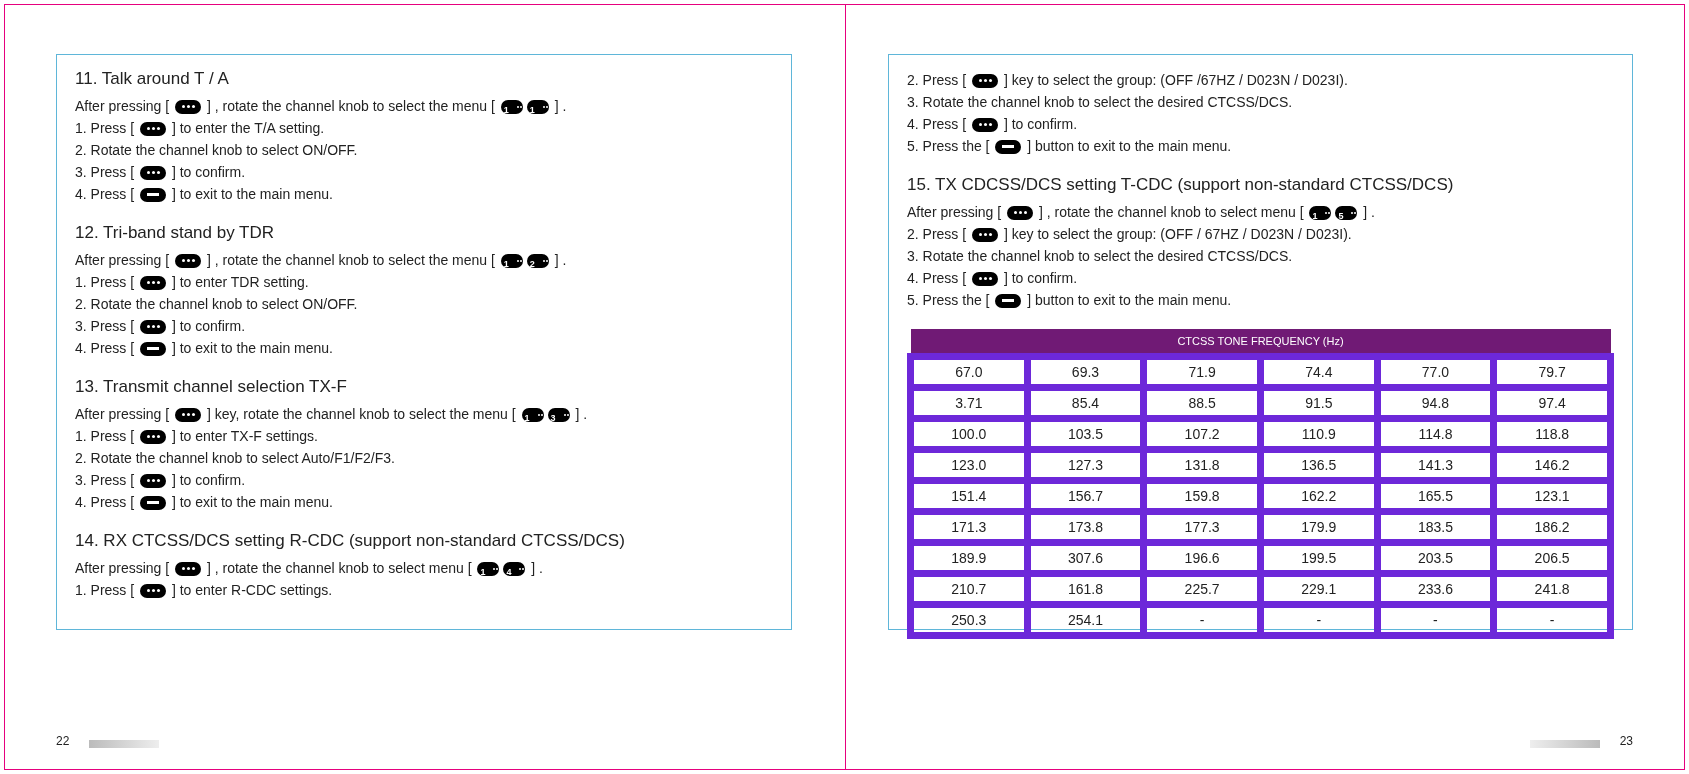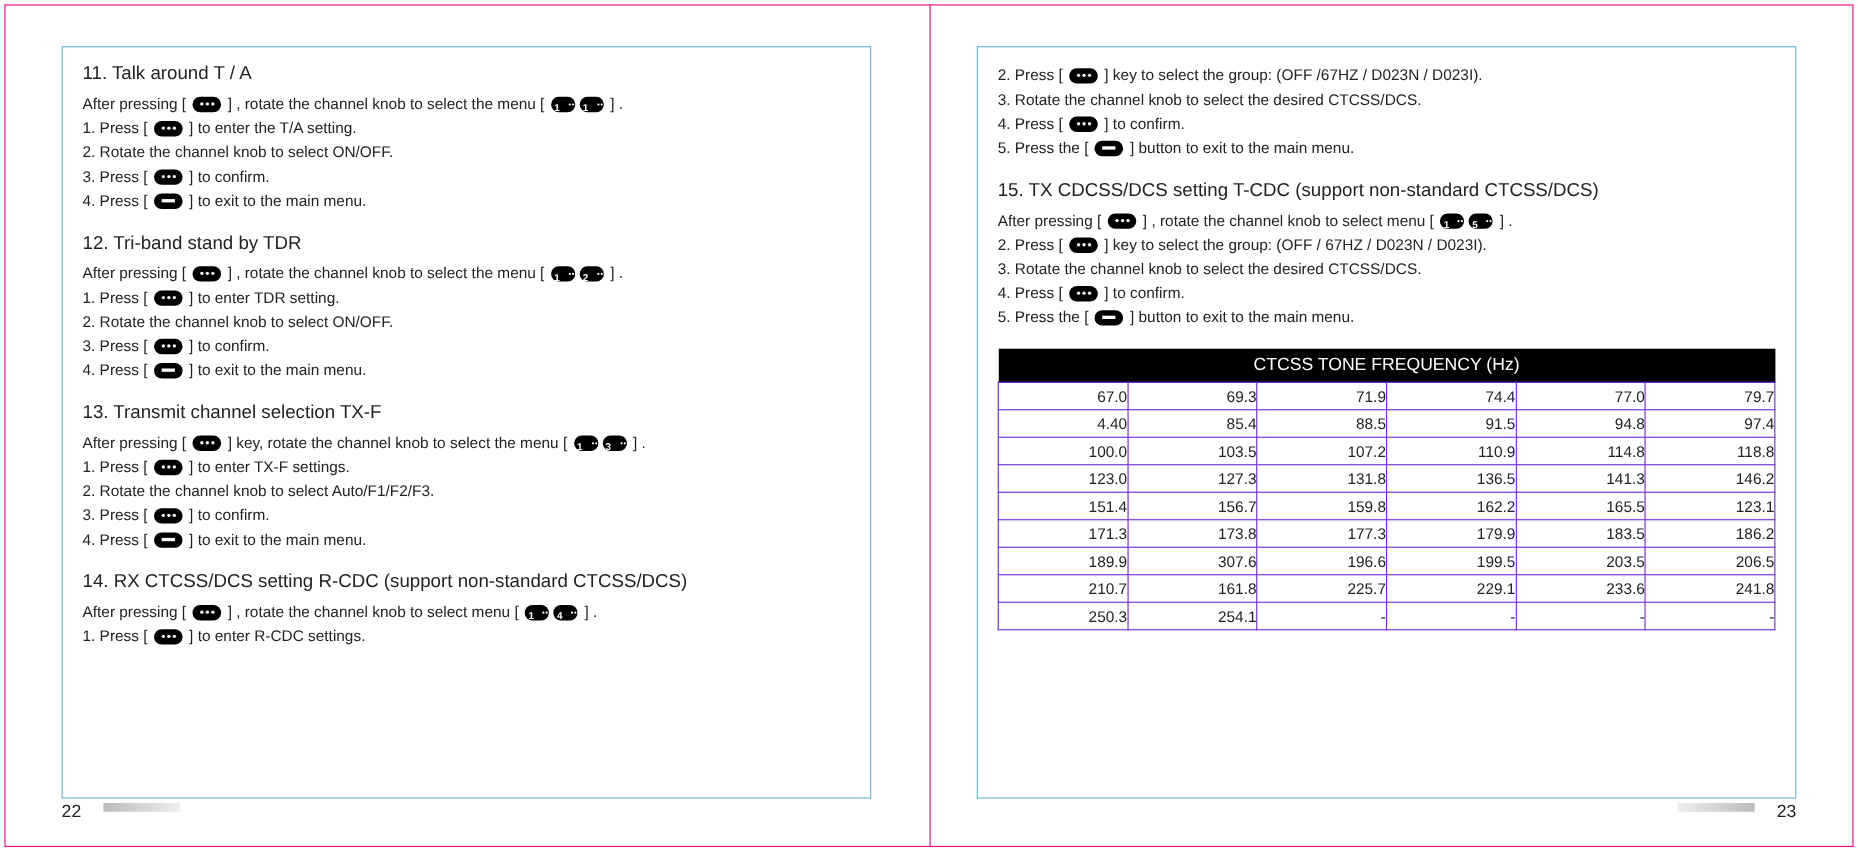--- a/index.html
+++ b/index.html
@@ -28,21 +28,22 @@
     top: 4px;
     width: 840px;
     height: 766px;
     padding: 38px 52px 30px 52px;
   }
   .page-left { left: 4px; }
   .page-right { right: 4px; padding-left: 43px; }
   .content-box {
     border: 1px solid #5fb6d9;
     padding: 14px 18px 16px 18px;
-    height: 684px;
+    height: 576px;
+    margin-top: 12px;
   }
   .sect-title {
     font-size: 17px;
     font-weight: 400;
     margin-bottom: 6px;
   }
   .para, .step {
     font-size: 14px;
     line-height: 22px;
   }
@@ -84,54 +85,54 @@
     content:"";
     position:absolute;
     right:4px; top:6px;
     width:2px; height:2px; background:#fff; border-radius:50%;
     box-shadow: 3px 0 0 #fff, 6px 0 0 #fff;
   }
   .key-pair { white-space: nowrap; }
   .page-footer {
     position: absolute;
     bottom: 22px;
-    font-size: 16px;
+    font-size: 12px;
     color: #222;
     display:flex;
-    align-items:flex-start;
+    align-items:flex-end;
     gap:20px;
   }
   .page-left .page-footer { left: 52px; }
   .page-right .page-footer { right: 52px; flex-direction: row-reverse; }
   .footer-bar {
     display:inline-block;
     width:70px; height:8px;
     background: linear-gradient(to right, #bbb, #eee);
   }
   .page-right .footer-bar {
     background: linear-gradient(to left, #bbb, #eee);
   }
   
   .ctcss-table {
     width: 100%;
     border-collapse: collapse;
     margin-top: 10px;
     font-size: 14px;
   }
   .ctcss-table th {
-    background: #000000;
+    background: #701a75;
     color: #fff;
     font-weight: 400;
-    font-size: 16px;
+    font-size: 11px;
     padding: 6px 0;
     text-align: center;
   }
   .ctcss-table td {
-    border: 1px solid #6d28d9;
-    text-align: right;
+    border: 7px solid #6d28d9;
+    text-align: center;
     padding: 4px 0;
     width: 16.66%;
   }
 </style>
 </head>
 <body>
 
 <div class="crop-outer"></div>
 <div class="crop-divider"></div>
 
@@ -199,21 +200,21 @@
           <tbody>
             <tr>
               <td>67.0</td>
               <td>69.3</td>
               <td>71.9</td>
               <td>74.4</td>
               <td>77.0</td>
               <td>79.7</td>
             </tr>
             <tr>
-              <td>4.40</td>
+              <td>3.71</td>
               <td>85.4</td>
               <td>88.5</td>
               <td>91.5</td>
               <td>94.8</td>
               <td>97.4</td>
             </tr>
             <tr>
               <td>100.0</td>
               <td>103.5</td>
               <td>107.2</td>

